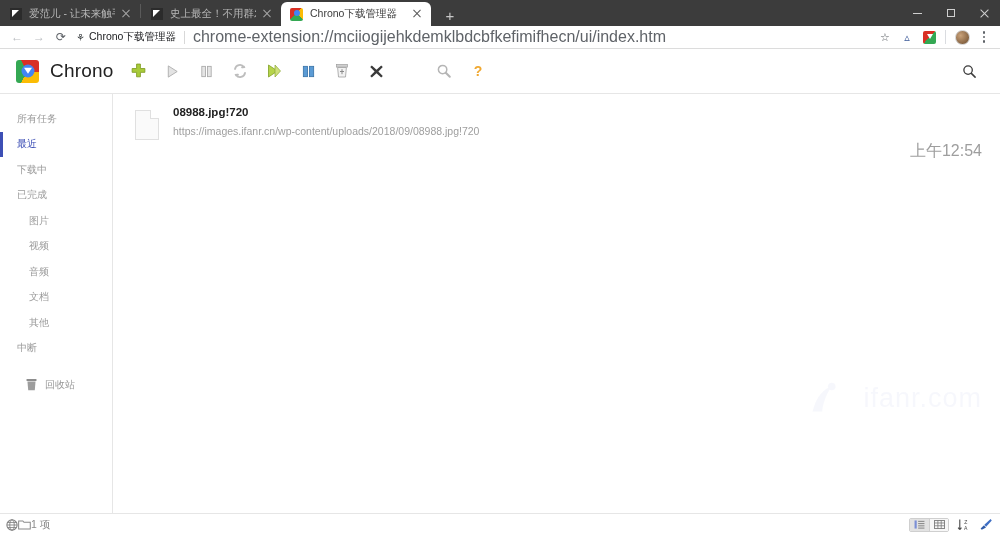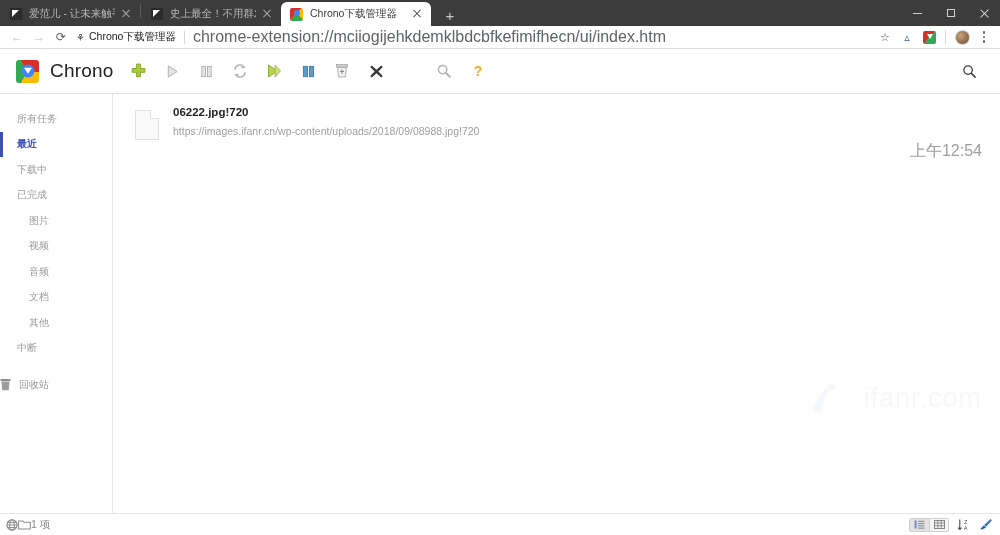--- a/index.html
+++ b/index.html
@@ -237,28 +237,28 @@
   }
   .side-item {
     height: 25.5px;
     display: flex; align-items: center;
     padding-left: 17px;
     color: #9a9a9a;
     position: relative;
     white-space: nowrap;
   }
   .side-item.sub { padding-left: 29px; }
-  .side-item.active { color: #3d4fb5; font-weight: bold; }
+  .side-item.active { color: #3d4fb5; font-weight: normal; }
   .side-item.active::before {
     content: "";
     position: absolute; left: 0; top: 0;
     width: 3px; height: 100%;
     background: #3d4fb5;
   }
-  .side-item.trash { margin-top: 11px; padding-left: 0; gap: 8px; }
+  .side-item.trash { margin-top: 11px; padding-left: 26px; gap: 8px; }
   .trash-ico { width: 11px; height: 13px; flex: 0 0 11px; }
 
   .content {
     flex: 1 1 auto;
     position: relative;
     background: #fff;
     overflow: hidden;
   }
   .dl-row {
     display: flex;
@@ -513,21 +513,21 @@
             <path d="M1.6 3.6h8.8l-0.8 9.6H2.4z" fill="#9d9d9d"></path>
           </svg>
           <span>回收站</span>
         </div>
       </div>
 
       <div class="content">
         <div class="dl-row">
           <div class="file-ico"></div>
           <div class="dl-meta">
-            <div class="dl-name">06222.jpg!720</div>
+            <div class="dl-name">08988.jpg!720</div>
             <div class="dl-url">https://images.ifanr.cn/wp-content/uploads/2018/09/08988.jpg!720</div>
           </div>
           <div class="dl-time">上午12:54</div>
         </div>
 
         <div class="watermark">
           <svg class="wm-glyph" viewBox="0 0 48 48">
             <path d="M10 38c4-16 12-24 20-26-6 8-9 18-10 26z" fill="currentColor"></path>
             <circle cx="30" cy="12" r="4" fill="currentColor"></circle>
           </svg>

